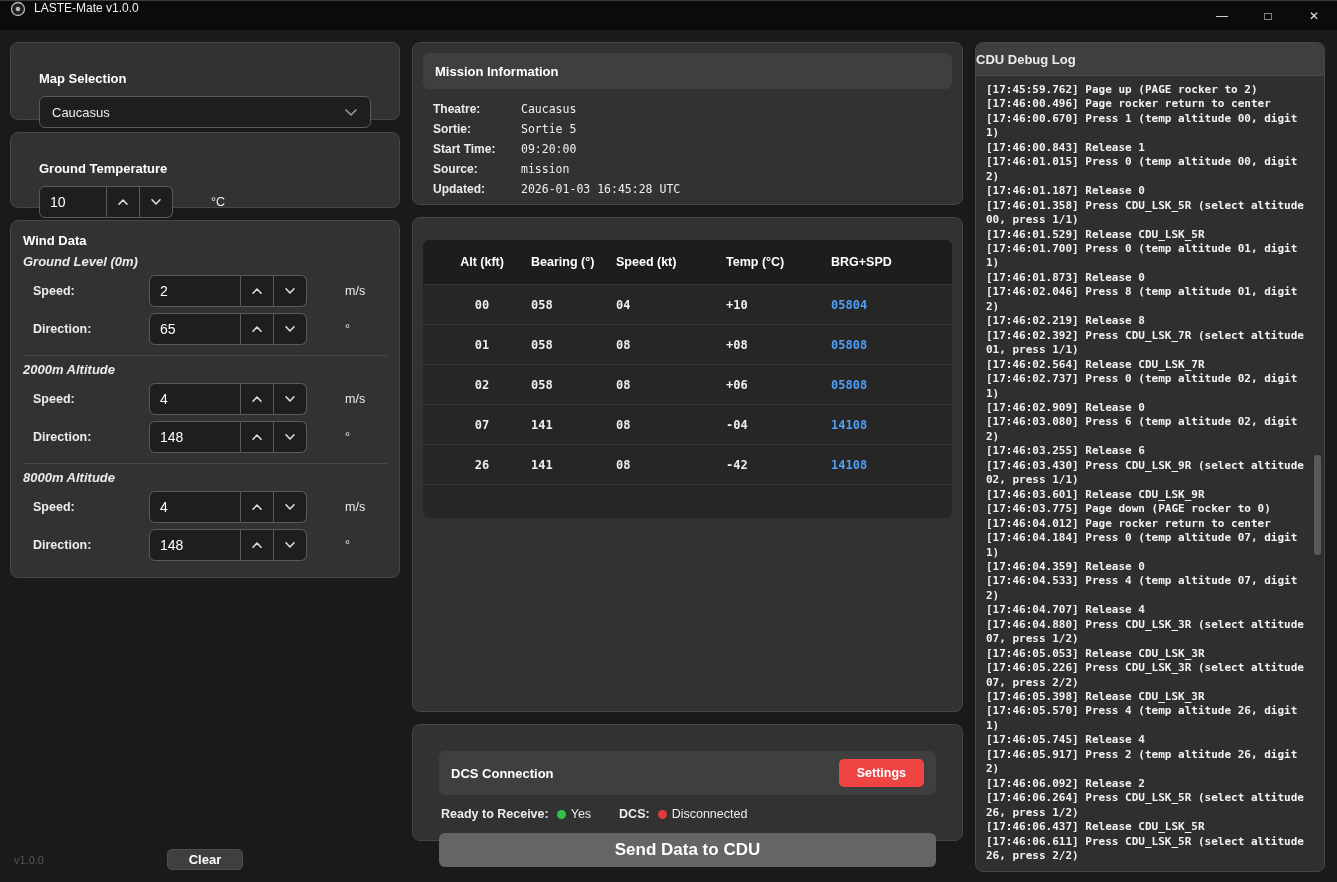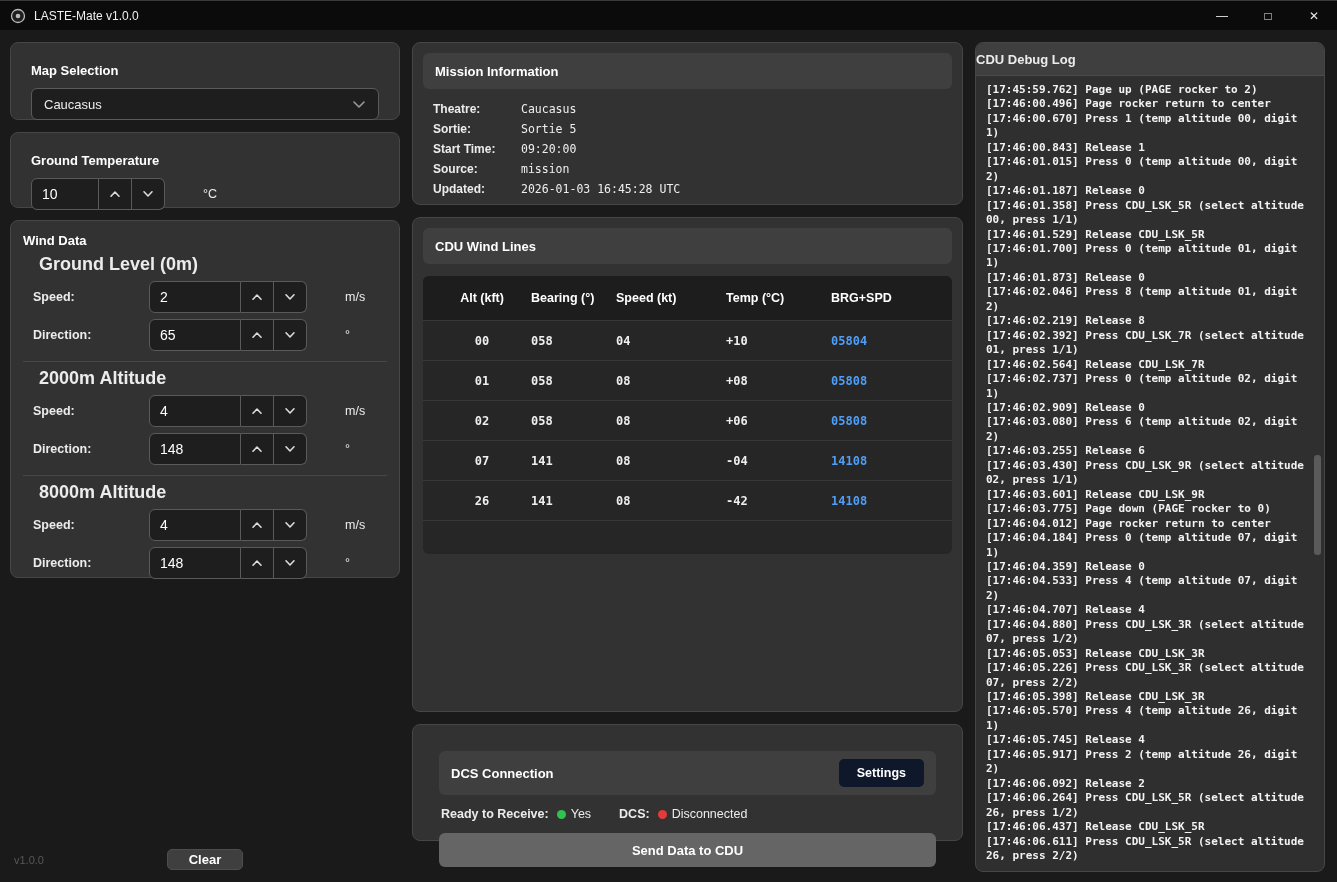--- a/index.html
+++ b/index.html
@@ -1,46 +1,46 @@
 <!DOCTYPE html>
 <html><head>
 <meta charset="utf-8">
 <style>
   * { margin:0; padding:0; box-sizing:border-box; }
   html,body { width:1337px; height:882px; overflow:hidden; }
   body { background:#1a1a1a; font-family:"Liberation Sans",sans-serif; color:#ececec; position:relative; }
 
   
-  .titlebar { height:30px; background:#0b0b0b; border-top:1px solid #3a3a3a; display:flex; align-items:center; padding-left:10px; }
+  .titlebar { height:30px; background:#0b0b0b; border-top:1px solid #3a3a3a; display:flex; padding-left:10px; }
   .app-icon { width:16px; height:16px; display:inline-flex; }
   .win-title { font-size:12px; color:#f0f0f0; margin-left:8px; }
   .win-controls { margin-left:auto; display:flex; height:100%; }
   .win-btn { width:46px; height:100%; display:flex; align-items:center; justify-content:center; font-size:12px; color:#e6e6e6; cursor:default; }
   .win-btn span { line-height:1; }
 
   
   .main { position:absolute; top:30px; left:0; right:0; bottom:0; }
   .col-left  { position:absolute; left:10px;  top:12px; width:390px; bottom:10px; }
   .col-mid   { position:absolute; left:412px; top:12px; width:551px; }
   .col-right { position:absolute; left:975px; top:12px; width:350px; bottom:10px; }
 
   .panel { background:#323232; border:1px solid #464646; border-radius:8px; }
 
   
-  .pad { padding:20px; }
+  .pad { padding:28px; }
   .panel-title { font-weight:bold; font-size:13px; color:#ffffff; }
   .map-panel { height:78px; margin-bottom:12px; }
   .select { margin-top:10px; height:32px; background:#1e1e1e; border:1px solid #5a5a5a; border-radius:6px;
             display:flex; align-items:center; justify-content:space-between; padding:0 12px; font-size:13px; cursor:default; }
   .chev { display:inline-flex; opacity:.85; }
 
   .temp-panel { height:76px; margin-bottom:12px; }
   .wind-panel { height:358px; padding:12px 12px 8px; }
 
-  .w-sec-label { font-weight:bold; font-size:18px; margin:6px 16px; }
+  .w-sec-label { font-weight:bold; font-size:13px; margin:6px 0;font-style:italic; }
   .w-row { display:flex; align-items:center; margin-top:6px;gap:28px; }
   .w-row.temp-row { margin-top:10px; }
   .w-label { width:98px; padding-left:10px; font-weight:bold; font-size:12.5px; }
   .num-group { display:inline-flex; height:32px; }
   .num-input { background:#1e1e1e; border:1px solid #5a5a5a; border-radius:6px 0 0 6px; color:#fff;
                font-family:"Liberation Sans",sans-serif; font-size:14px; padding:0 10px; outline:none; }
   .num-input.temp { width:68px; }
   .num-input.wind { width:92px; }
   .spin { width:33px; background:#1e1e1e; border:1px solid #5a5a5a; border-left:none;
           display:inline-flex; align-items:center; justify-content:center; cursor:default; }
@@ -71,28 +71,28 @@
   .cell { }
   .c0 { width:108px; padding-left:10px;text-align:center; }
   .c1 { width:85px; }
   .c2 { width:110px; }
   .c3 { width:105px; }
   .c4 { flex:1; }
   .blue { color:#4f9ef7; }
 
   .dcs-panel { height:117px; margin-top:12px; padding:26px; }
   .strip.dcs { height:44px; justify-content:space-between; }
-  .settings-btn { background:#0f172a; border:none; border-radius:5px; height:28px; padding:0 18px;
+  .settings-btn { background:#ef4444; border:none; border-radius:5px; height:28px; padding:0 18px;
                   color:#fff; font-weight:bold; font-size:12.5px; font-family:"Liberation Sans",sans-serif; cursor:default; }
   .status-row { display:flex; align-items:center; margin:12px 2px 0; font-size:12.5px; }
   .status-label { font-weight:bold; }
   .dot { width:9px; height:9px; border-radius:50%; margin:0 5px 0 8px; display:inline-block; }
   .status-gap { width:28px; }
   .send-btn { display:block; width:100%; margin-top:12px; height:34px; background:#656565; border:none;
-              border-radius:6px; color:#fff; font-weight:bold; font-size:13px; font-family:"Liberation Sans",sans-serif; cursor:default; }
+              border-radius:6px; color:#fff; font-weight:bold; font-size:17px; font-family:"Liberation Sans",sans-serif; cursor:default; }
 
   
   .log-panel { height:100%; position:relative; overflow:hidden; background:#2f2f2f; }
   .log-strip { background:#3f3f3f; height:33px; display:flex; align-items:center; padding:0 0;
                font-weight:bold; font-size:13px; border-bottom:1px solid #4a4a4a; border-radius:7px 7px 0 0; }
   .log { padding:7px 8px 7px 10px; font-family:"DejaVu Sans Mono",monospace; font-size:11px; font-weight:bold;
          line-height:14.45px; color:#f3f3f3; word-wrap:break-word; }
   .scroll-thumb { position:absolute; right:3px; top:412px; width:7px; height:100px; background:#5a5a5a; border-radius:3px; }
 </style>
 </head>
@@ -302,23 +302,20 @@
             <span class="m-value">mission</span>
           </div>
           <div class="m-row">
             <span class="m-label">Updated:</span>
             <span class="m-value">2026-01-03 16:45:28 UTC</span>
           </div>
         </div>
     </div>
 
     <div class="panel windlines-panel">
-      <div class="strip">
-        <span>CDU Wind Lines</span>
-      </div>
       <div class="wtable">
         <div class="t-head">
             <div class="cell c0">Alt (kft)</div>
             <div class="cell c1">Bearing (°)</div>
             <div class="cell c2">Speed (kt)</div>
             <div class="cell c3">Temp (°C)</div>
             <div class="cell c4">BRG+SPD</div>
           </div>
         <div>
             <div class="t-row">

